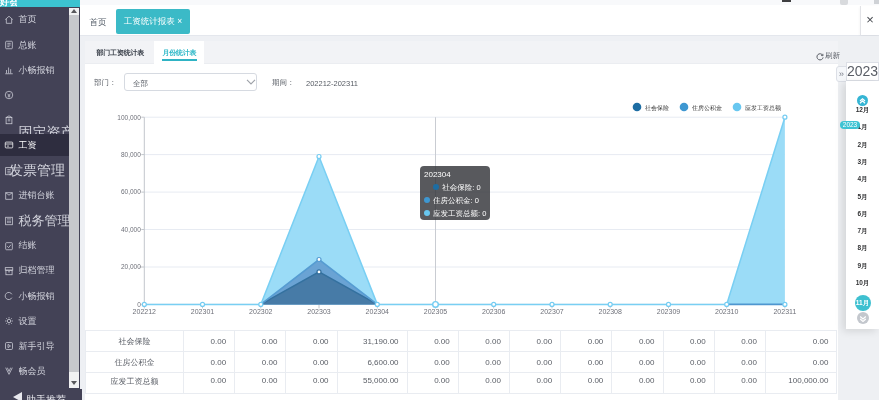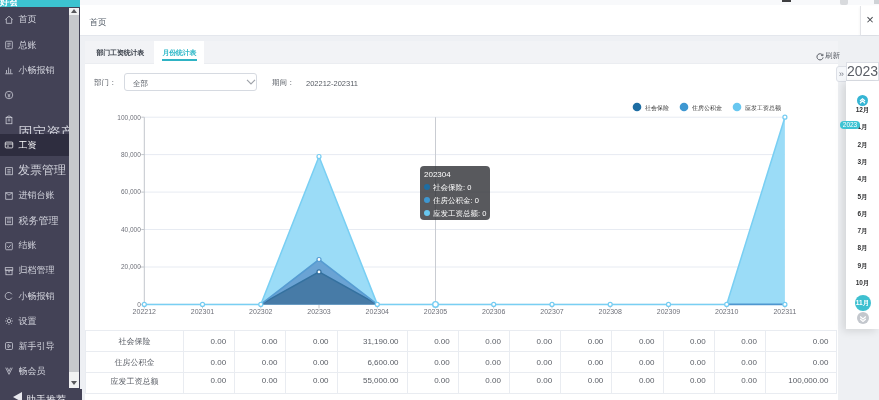--- a/index.html
+++ b/index.html
@@ -63,34 +63,34 @@
           <path d="M1.5 4.8 H10.5 M3.5 7.3 H6" fill="none"></path>
         </g>
       </svg>
       <div class="abs" style="left:18.5px;top:138.9px;font-size:9px;line-height:13px;color:#ffffff;white-space:nowrap;">工资</div>
       <svg class="abs" style="left:3.5px;top:165.5px;" width="10" height="10" viewBox="0 0 12 12">
         <g stroke="#d2d3dc" stroke-width="0.9">
           <rect x="2" y="2" width="8" height="8.5" fill="none"></rect>
           <path d="M4 4.3 H8 M4 6.3 H8 M4 8.3 H8" fill="none"></path>
         </g>
       </svg>
-      <div class="abs" style="left:18px;top:164px;font-size:12px;line-height:13px;color:#d2d3dc;white-space:nowrap;">发票管理</div>
+      <div class="abs" style="left:9px;top:164px;font-size:14px;line-height:13px;color:#d2d3dc;white-space:nowrap;">发票管理</div>
       <svg class="abs" style="left:3.5px;top:190.6px;" width="10" height="10" viewBox="0 0 12 12">
         <g stroke="#d2d3dc" stroke-width="0.9">
           <path d="M2 2 H10 V10 H2 Z M2 2 L6 5 L10 2" fill="none"></path>
         </g>
       </svg>
       <div class="abs" style="left:18.5px;top:189.1px;font-size:9px;line-height:13px;color:#d2d3dc;white-space:nowrap;">进销台账</div>
       <svg class="abs" style="left:3.5px;top:215.7px;" width="10" height="10" viewBox="0 0 12 12">
         <g stroke="#d2d3dc" stroke-width="0.9">
           <rect x="2" y="1.5" width="8" height="9" fill="none"></rect>
           <path d="M3.5 3.5 H8.5 M4.5 5.5 V8.5 M6 5.5 V8.5 M7.5 5.5 V8.5" fill="none"></path>
         </g>
       </svg>
-      <div class="abs" style="left:18.5px;top:214.2px;font-size:10px;line-height:13px;color:#d2d3dc;white-space:nowrap;">税务管理</div>
+      <div class="abs" style="left:18.5px;top:214.2px;font-size:13px;line-height:13px;color:#d2d3dc;white-space:nowrap;">税务管理</div>
       <svg class="abs" style="left:3.5px;top:240.8px;" width="10" height="10" viewBox="0 0 12 12">
         <g stroke="#d2d3dc" stroke-width="0.9">
           <rect x="2" y="2" width="8" height="8.5" rx="1" fill="none"></rect>
           <path d="M3.8 6.2 L5.5 8 L8.3 4.5" fill="none"></path>
         </g>
       </svg>
       <div class="abs" style="left:18.5px;top:239.3px;font-size:9px;line-height:13px;color:#d2d3dc;white-space:nowrap;">结账</div>
       <svg class="abs" style="left:3.5px;top:265.9px;" width="10" height="10" viewBox="0 0 12 12">
         <g stroke="#d2d3dc" stroke-width="0.9">
           <rect x="1.5" y="2" width="9" height="3" fill="none"></rect>
@@ -133,20 +133,21 @@
   <div class="abs" style="left:71px;top:9px;width:0;height:0;border-left:3px solid transparent;border-right:3px solid transparent;border-bottom:4px solid #58585c;"></div>
   <div class="abs" style="left:71px;top:380.5px;width:0;height:0;border-left:3px solid transparent;border-right:3px solid transparent;border-top:4px solid #58585c;"></div>
 
   <div class="abs" style="left:0;top:389px;width:82px;height:11px;background:#434256;overflow:hidden;">
     <div class="abs" style="left:13px;top:3px;width:0;height:0;border-top:5px solid transparent;border-bottom:5px solid transparent;border-right:9px solid #e8e8ee;"></div>
     <div class="abs" style="left:26px;top:4px;color:#e8e8ee;font-size:10px;white-space:nowrap;">助手推荐</div>
   </div>
 
   <div class="abs" style="left:80px;top:5px;width:799px;height:31px;background:#ffffff;border-bottom:1px solid #e4e7ed;"></div>
   <div class="abs" style="left:84px;top:6px;width:28px;height:32px;line-height:32px;font-size:8.5px;color:#57606b;text-align:center;">首页</div>
+  <div class="abs" style="left:116px;top:9px;width:74px;height:25px;background:#3bbac7;border-radius:2px;color:#fff;font-size:8.5px;line-height:25px;text-align:center;">工资统计报表 ×</div>
   <div class="abs" style="left:860px;top:6px;width:19px;height:29px;background:#fff;border-left:1px solid #e2e3e7;box-shadow:0 1px 3px rgba(0,0,0,.06);"></div>
   <div class="abs" style="left:862px;top:8px;width:16px;height:24px;line-height:24px;font-size:13px;color:#46494f;text-align:center;">×</div>
 
   <div class="abs" style="left:85px;top:41px;width:753px;height:359px;background:#fff;"></div>
 
   <div class="abs" style="left:85px;top:41px;width:753px;height:23px;background:#f2f3f6;border-bottom:1px solid #ebedf1;"></div>
   <div class="abs" style="left:96.5px;top:41px;height:23px;line-height:24px;font-size:7px;font-weight:bold;color:#3a404a;letter-spacing:-0.2px;">部门工资统计表</div>
   <div class="abs" style="left:154px;top:41px;width:50px;height:23px;background:#fff;"></div>
     <div class="abs" style="left:161.7px;top:58.6px;width:35.5px;height:2.5px;background:#2fb3c4;"></div>
   <div class="abs" style="left:161.7px;top:41px;width:35.5px;height:21px;line-height:23px;font-size:7px;font-weight:bold;color:#2eb8c8;text-align:center;letter-spacing:-0.2px;">月份统计表</div>
@@ -249,21 +250,21 @@
     <circle cx="234.0" cy="64.5" r="2"></circle>
     <circle cx="699.9" cy="25.2" r="2"></circle>
     </g>
     <circle cx="234.0" cy="167.5" r="2" fill="#fff" stroke="#569cd2" stroke-width="1.2"></circle>
     <circle cx="234.0" cy="179.9" r="2" fill="#fff" stroke="#34719f" stroke-width="1.2"></circle>
     <circle cx="350.5" cy="212.4" r="2.8" fill="#fff" stroke="#74ccf2" stroke-width="1.4"></circle>
     </svg>
 
   <div class="abs" style="left:420px;top:166px;width:70px;height:54px;background:rgba(51,53,57,.82);border-radius:4px;padding:3px 0 0 4px;color:#fff;">
     <div style="font-size:8px;line-height:12px;">202304</div>
-    <div style="font-size:7.5px;line-height:13px;white-space:nowrap;"><span style="display:inline-block;width:6px;height:6px;border-radius:50%;background:#1d6da3;margin-right:3px;"></span>社会保险: 0</div>
+    <div style="font-size:7.5px;line-height:13px;white-space:nowrap;text-align:center;"><span style="display:inline-block;width:6px;height:6px;border-radius:50%;background:#1d6da3;margin-right:3px;"></span>社会保险: 0</div>
     <div style="font-size:7.5px;line-height:13px;white-space:nowrap;"><span style="display:inline-block;width:6px;height:6px;border-radius:50%;background:#3e97d1;margin-right:3px;"></span>住房公积金: 0</div>
     <div style="font-size:7.5px;line-height:13px;white-space:nowrap;"><span style="display:inline-block;width:6px;height:6px;border-radius:50%;background:#68c7f0;margin-right:3px;"></span>应发工资总额: 0</div>
   </div>
 
   <div id="tblwrap" class="abs" style="left:85px;top:330px;width:752px;height:70px;overflow:hidden;">
       <table style="border-collapse:collapse;table-layout:fixed;width:752px;">
         <colgroup>
           <col style="width:98px">
           <col style="width:51.2px">
           <col style="width:51.2px">

